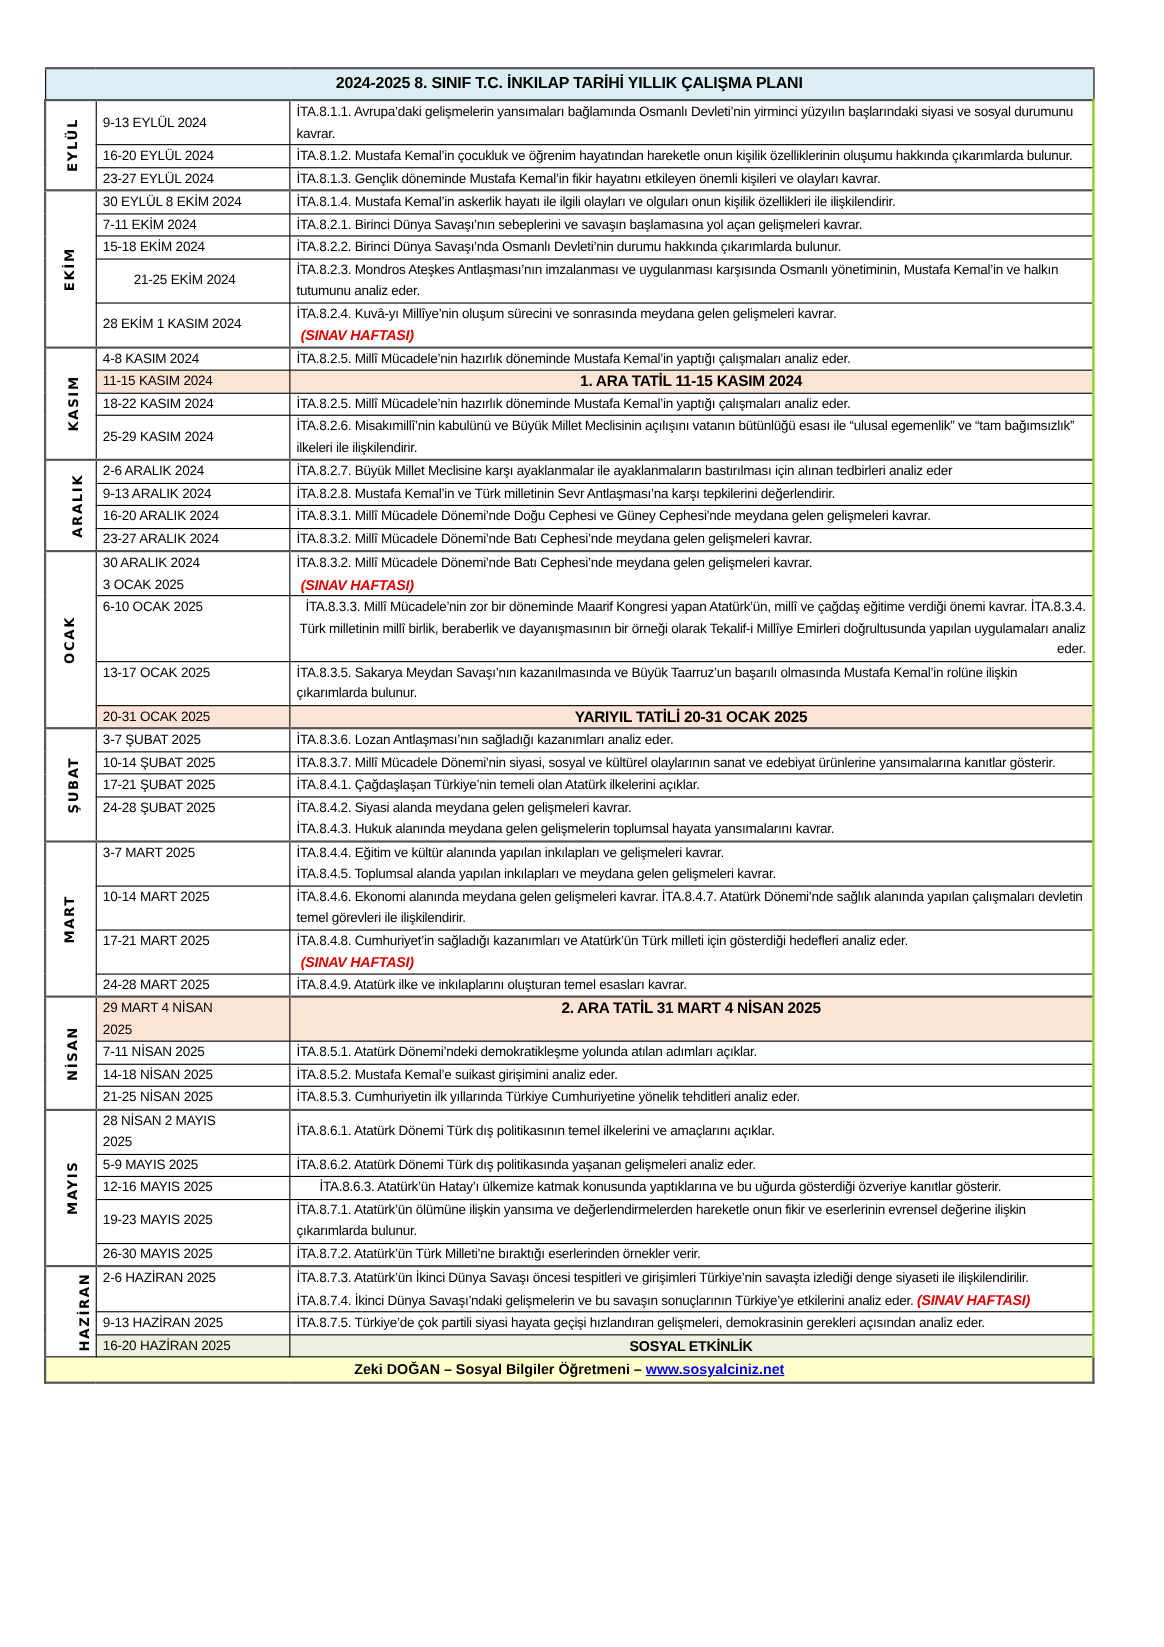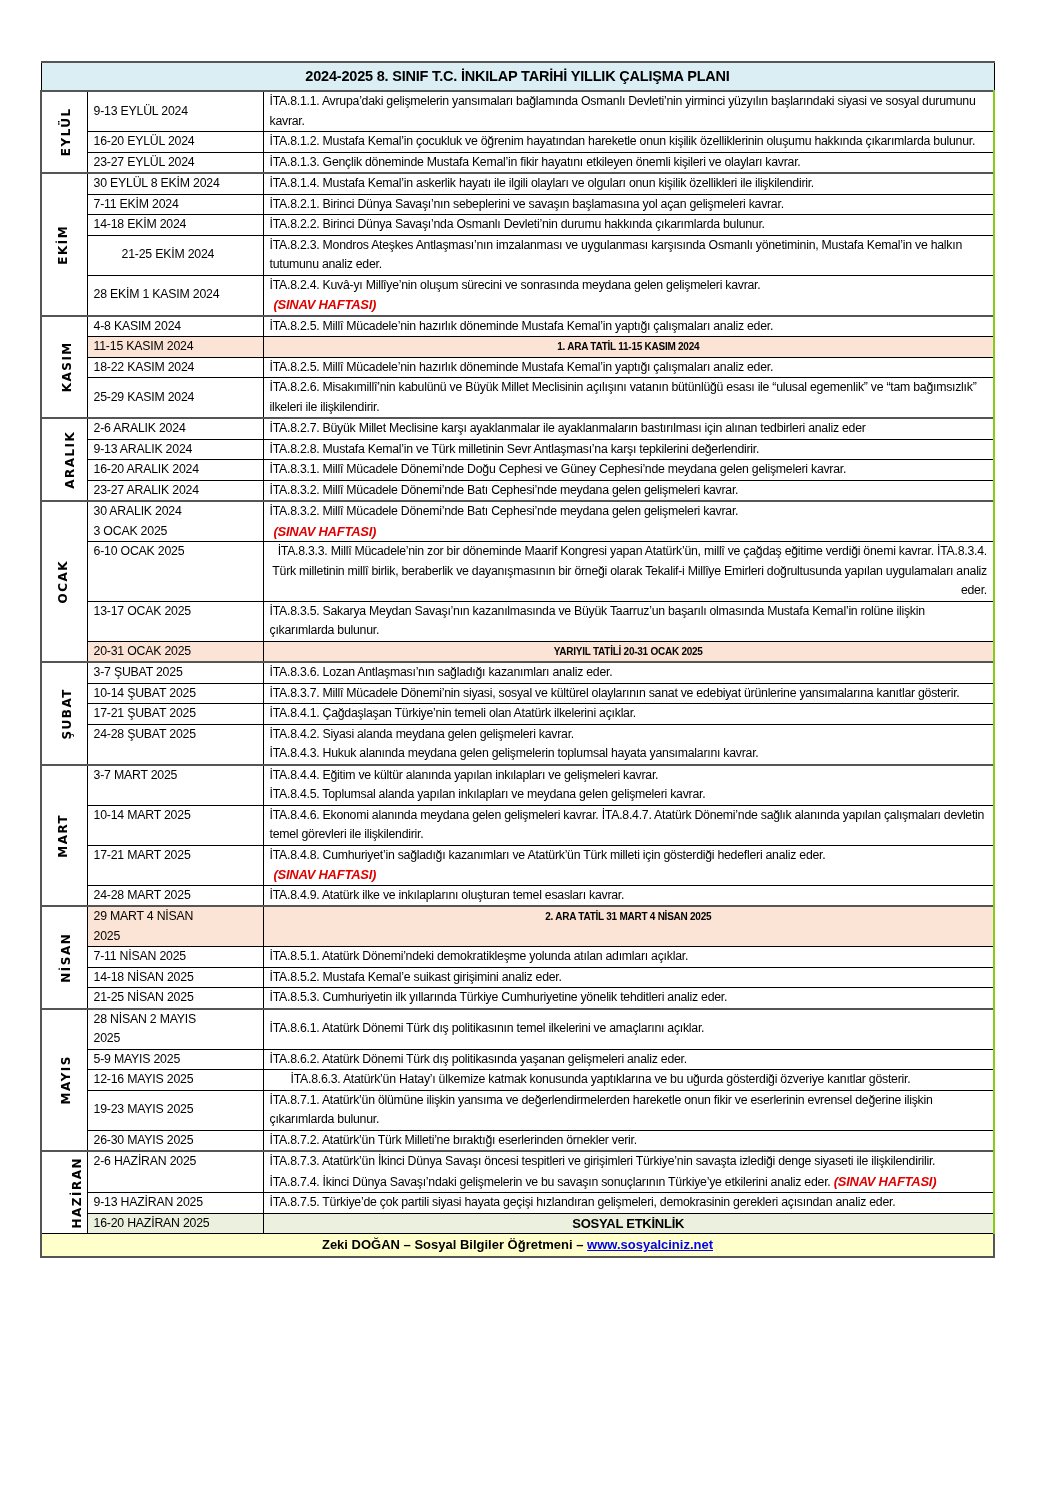--- a/index.html
+++ b/index.html
@@ -16,21 +16,21 @@
     height: 27px; border-top: 2px solid #555; letter-spacing: -0.2px;
   }
   #plan .month-cell { width: 32px; padding: 0; text-align: center; border-left: 2px solid #555; }
   #plan .month-cell span {
     display: inline-block; transform: rotate(-90deg); white-space: nowrap;
     font-family: "DejaVu Sans", sans-serif; font-weight: bold; font-size: 12px; letter-spacing: 1.5px;
   }
   #plan .date-cell { width: 163px; white-space: nowrap; letter-spacing: -0.2px; }
   #plan .desc-cell { letter-spacing: -0.25px; border-right: 2px solid #84cc16; }
   #plan tr.holiday td.date-cell, #plan tr.holiday td.desc-cell { background: #fbe4d5; }
-  #plan tr.holiday td.desc-cell { text-align: center; font-weight: bold; font-size: 10px; margin-top: 16px; }
+  #plan tr.holiday td.desc-cell { text-align: center; font-weight: bold; font-size: 14px; margin-top: 16px; }
   #plan tr.social td.date-cell, #plan tr.social td.desc-cell { background: #ebf1de; }
   #plan tr.social td.desc-cell { text-align: center; font-weight: bold; font-size: 13px; }
   #plan tr.month-start td { border-top: 2px solid #555; }
   .exam { color: #e00000; font-weight: bold; font-style: italic; font-size: 13px; }
   .exam-block { display: block; padding-left: 4px; }
   #plan .footer-cell {
     background: #ffffcc; text-align: center; font-weight: bold; font-size: 13px; height: 22px;
     border-bottom: 2px solid #555; border-left: 2px solid #555; border-right: 2px solid #555;
   }
   #plan .footer-cell a { color: #0000ee; text-decoration: underline; }
@@ -66,21 +66,21 @@
       <tr class="month-start">
         <td class="month-cell" rowspan="5"><span>EKİM</span></td>
         <td class="date-cell"><span style="white-space: pre-line;">30 EYLÜL 8 EKİM 2024</span></td>
         <td class="desc-cell"><span style="white-space: pre-line;">İTA.8.1.4. Mustafa Kemal’in askerlik hayatı ile ilgili olayları ve olguları onun kişilik özellikleri ile ilişkilendirir.</span></td>
       </tr>
       <tr>
         <td class="date-cell"><span style="white-space: pre-line;">7-11 EKİM 2024</span></td>
         <td class="desc-cell"><span style="white-space: pre-line;">İTA.8.2.1. Birinci Dünya Savaşı’nın sebeplerini ve savaşın başlamasına yol açan gelişmeleri kavrar.</span></td>
       </tr>
       <tr>
-        <td class="date-cell"><span style="white-space: pre-line;">14-18 EKİM 2024</span></td>
+        <td class="date-cell"><span style="white-space: pre-line;">15-18 EKİM 2024</span></td>
         <td class="desc-cell"><span style="white-space: pre-line;">İTA.8.2.2. Birinci Dünya Savaşı’nda Osmanlı Devleti’nin durumu hakkında çıkarımlarda bulunur.</span></td>
       </tr>
       <tr>
         <td class="date-cell"><span style="white-space: pre-line; margin-left: 28px;">21-25 EKİM 2024</span></td>
         <td class="desc-cell"><span style="white-space: pre-line;">İTA.8.2.3. Mondros Ateşkes Antlaşması’nın imzalanması ve uygulanması karşısında Osmanlı yönetiminin, Mustafa Kemal’in ve halkın tutumunu analiz eder.</span></td>
       </tr>
       <tr>
         <td class="date-cell"><span style="white-space: pre-line;">28 EKİM 1 KASIM 2024</span></td>
         <td class="desc-cell"><span style="white-space: pre-line;">İTA.8.2.4. Kuvâ-yı Millîye’nin oluşum sürecini ve sonrasında meydana gelen gelişmeleri kavrar.</span><span class="exam exam-block">(SINAV HAFTASI)</span></td>
       </tr>

